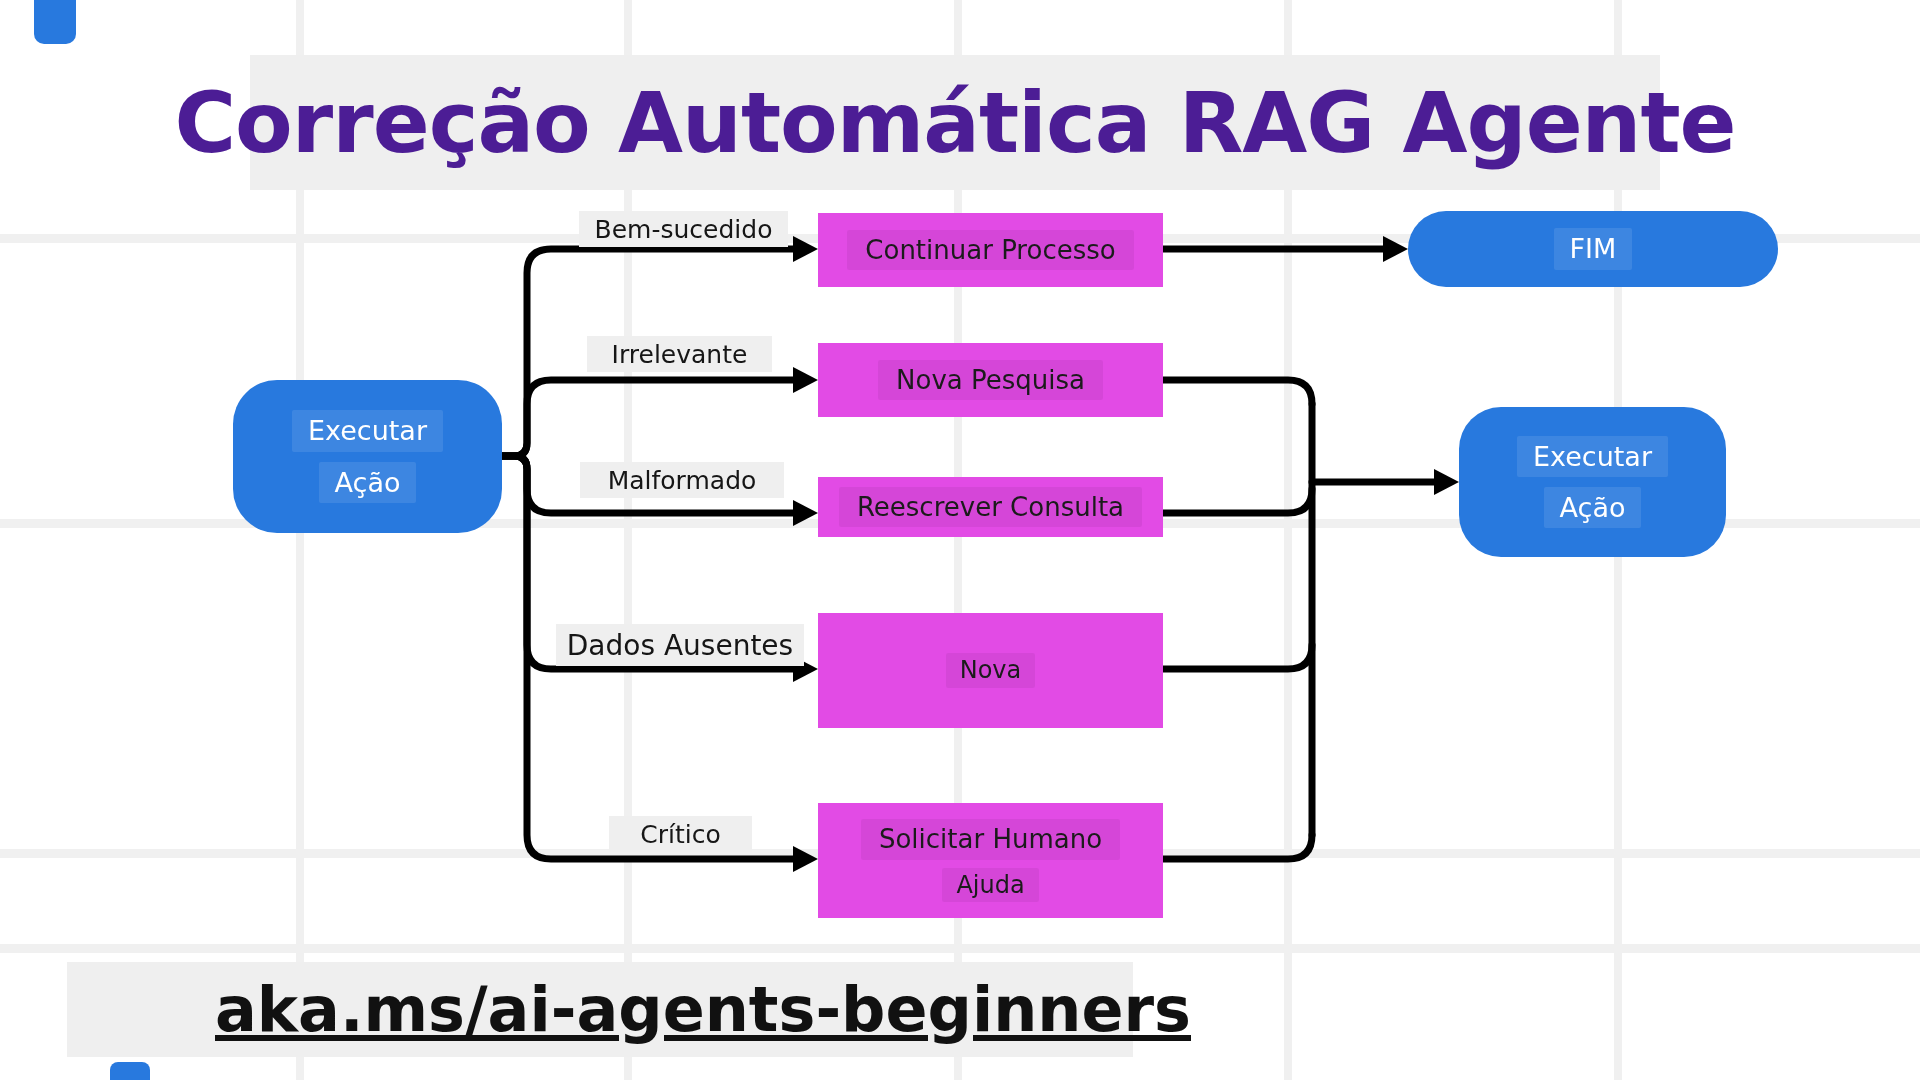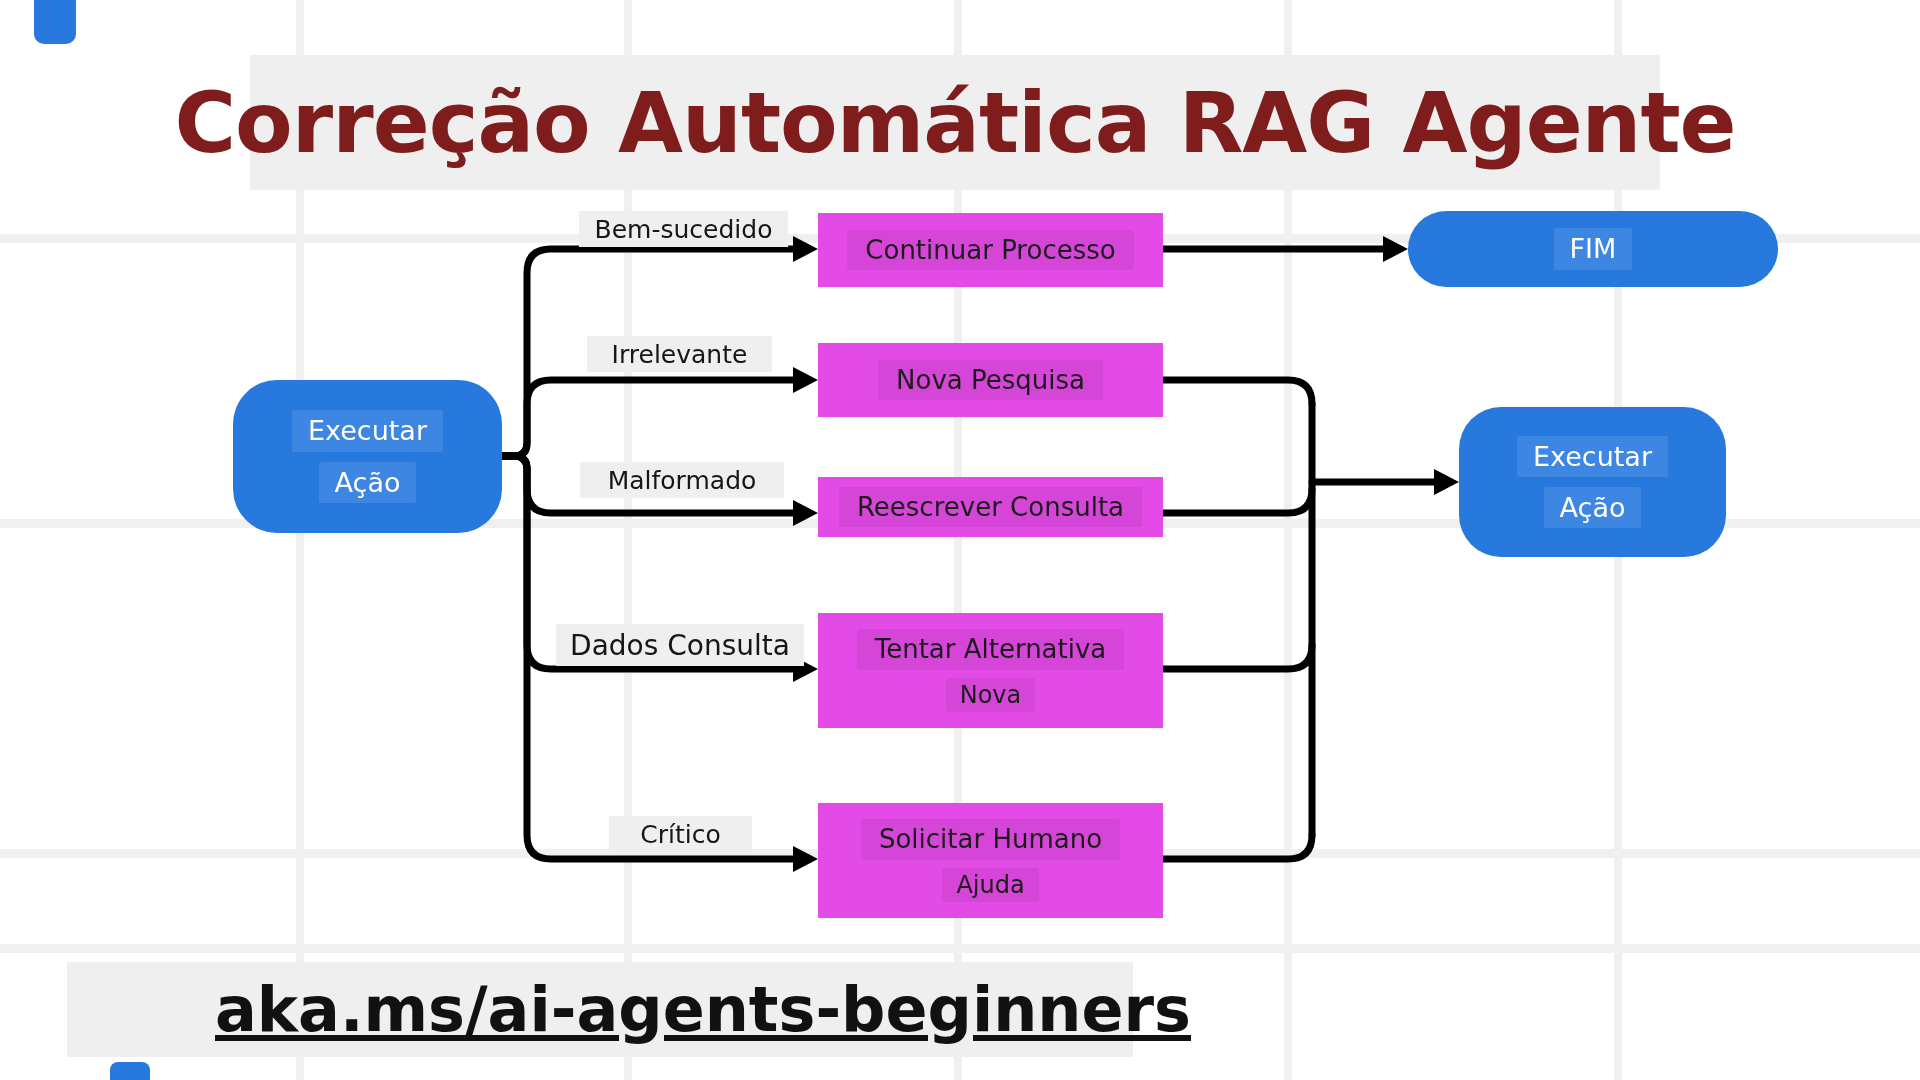--- a/index.html
+++ b/index.html
@@ -16,21 +16,21 @@
   
   .frag{position:absolute;background:var(--node_blue);z-index:2;}
   .frag-tl{left:34px;top:0;width:42px;height:44px;border-radius:0 0 10px 10px;}
   .frag-bl{left:110px;top:1062px;width:40px;height:18px;border-radius:8px 8px 0 0;}
   
   .title-band{
     position:absolute;left:250px;top:55px;width:1410px;height:135px;background:var(--band_gray);
     display:flex;align-items:center;justify-content:center;z-index:2;
   }
   .title-band h1{
-    margin:0;font-size:84px;font-weight:600;letter-spacing:-1px;color:#7f1d1d;white-space:nowrap;
+    margin:0;font-size:84px;font-weight:600;letter-spacing:-1px;color:#4c1d95;white-space:nowrap;
   }
   .footer-band{
     position:absolute;left:67px;top:962px;width:1066px;height:95px;background:var(--band_gray);
     display:flex;align-items:center;z-index:2;
   }
   .footer-band .url{
     padding-left:148px;font-size:62px;font-weight:600;color:#111111;white-space:nowrap;text-decoration:underline;
   }
   
   svg.flow{position:absolute;left:0;top:0;z-index:1;}
@@ -113,34 +113,33 @@
     <path class="conn" d="M1163,669 L1288,669 Q1312,669 1312,645"></path>
     <path class="conn" d="M1163,859 L1288,859 Q1312,859 1312,835"></path>
     <path class="conn" d="M1312,404 L1312,835"></path>
     <path class="conn" d="M1312,482 L1443,482"></path>
     <polygon class="ah" points="1459,482 1434,469 1434,495"></polygon>
   </svg>
 
   <div class="label lab1">Bem-sucedido</div>
   <div class="label lab2">Irrelevante</div>
   <div class="label lab3">Malformado</div>
-  <div class="label lab4">Dados Consulta</div>
+  <div class="label lab4">Dados Ausentes</div>
   <div class="label lab5">Crítico</div>
 
   <div class="mnode mn1">
     <span class="hl">Continuar Processo</span>
   </div>
   <div class="mnode mn2">
     <span class="hl">Nova Pesquisa</span>
   </div>
   <div class="mnode mn3">
     <span class="hl">Reescrever Consulta</span>
   </div>
   <div class="mnode mn4">
-    <span class="hl">Tentar Alternativa</span>
     <span class="hl small">Nova</span>
   </div>
   <div class="mnode mn5">
     <span class="hl">Solicitar Humano</span>
     <span class="hl small">Ajuda</span>
   </div>
 
   <div class="bnode bn-start">
     <span class="hlb">Executar</span>
     <span class="hlb">Ação</span>

